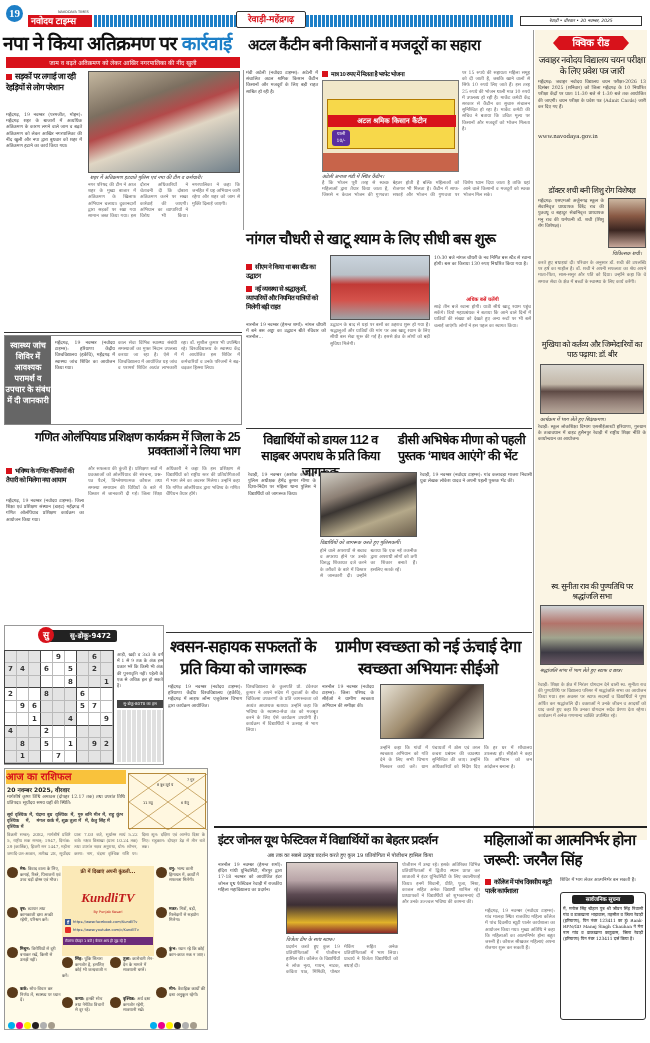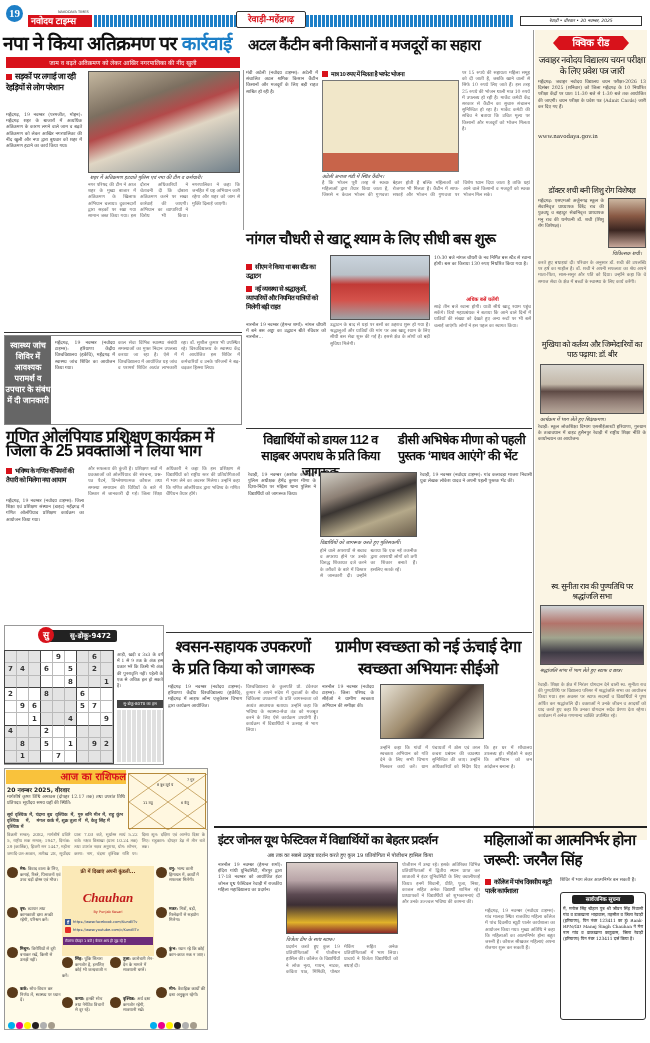--- a/index.html
+++ b/index.html
@@ -35,20 +35,24 @@
 <div class="abs bullet hl" style="left:6px;top:71px;width:75px;font-size:8px;line-height:11px;">सड़कों पर लगाई जा रही रेहड़ियों से लोग परेशान</div>
 <div class="abs body-text" style="left:6px;top:112px;width:76px;height:120px;">महेंद्रगढ़, 19 नवम्बर (परमजीत, मोहन): महेंद्रगढ़ शहर के बाजारों में अत्यधिक अतिक्रमण के कारण लगने वाले जाम व बढ़ते अतिक्रमण को लेकर आखिर नगरपालिका की नींद खुली और नपा द्वारा बुधवार को शहर में अतिक्रमण हटाने का कार्य किया गया।</div>
 <div class="abs photo" style="left:88px;top:71px;width:152px;height:102px;background:linear-gradient(160deg,#c5b8a0 0%,#7c6f60 30%,#b34a4a 45%,#e0d6c4 60%,#6f7f8a 100%);"></div>
 <div class="abs caption" style="left:90px;top:174px;width:150px;">शहर में अतिक्रमण हटवाते पुलिस एवं नपा की टीम व कर्मचारी।</div>
 <div class="abs body-text filler" style="left:88px;top:182px;width:152px;height:52px;column-count:3;column-gap:4px;">नगर परिषद की टीम ने आज शहर के मुख्य बाजार में अतिक्रमण के खिलाफ अभियान चलाया। दुकानदारों द्वारा सड़कों पर रखा गया सामान जब्त किया गया। इस दौरान अधिकारियों ने चेतावनी दी कि दोबारा अतिक्रमण करने पर सख्त कार्रवाई की जाएगी। अभियान का व्यापारियों ने विरोध भी किया। नगरपालिका ने कहा कि जनहित में यह अभियान जारी रहेगा और शहर को जाम से मुक्ति दिलाई जाएगी।</div>
 
 <div class="abs hl" style="left:248px;top:36px;width:270px;font-size:15px;line-height:18px;">अटल कैंटीन बनी किसानों व मजदूरों का सहारा</div>
 <div class="abs body-text" style="left:246px;top:70px;width:72px;height:160px;">मंडी अटेली (नवोदय टाइम्स): अटेली में संचालित अटल श्रमिक किसान कैंटीन किसानों और मजदूरों के लिए बड़ी राहत साबित हो रही है।</div>
 <div class="abs bullet hl" style="left:322px;top:70px;width:135px;font-size:6px;line-height:8px;">मात्र 10 रुपए में मिलता है भरपेट भोजना</div>
 <div class="abs" style="left:322px;top:80px;width:137px;height:92px;background:#f1e7c9;border:1px solid #777;">
+  <div class="abs" style="left:4px;top:18px;width:128px;height:50px;background:#f7d84a;border:1px solid #b27a00;">
+    <div class="abs" style="left:0;top:15px;width:128px;height:12px;background:#d8121b;color:#fff;font-size:7px;font-weight:bold;text-align:center;line-height:12px;">अटल श्रमिक किसान कैंटीन</div>
+    <div class="abs" style="left:4px;top:30px;width:18px;height:16px;background:#5a2fa0;color:#fff;font-size:4.5px;text-align:center;line-height:7px;border-radius:3px;">थाली 10/-</div>
+  </div>
   <div class="abs" style="left:0;top:72px;width:135px;height:18px;background:#c8644a;"></div>
 </div>
 <div class="abs caption" style="left:322px;top:173px;width:137px;">अटेली अनाज मंडी में स्थित कैंटीन।</div>
 <div class="abs body-text filler" style="left:462px;top:70px;width:68px;height:160px;">पर 15 रुपये की सहायता महिला समूह को दी जाती है, जबकि खाने वालों से सिर्फ 10 रुपये लिए जाते हैं। इस तरह 25 रुपये की भोजन थाली मात्र 10 रुपये में उपलब्ध हो रही है। मार्केट कमेटी केंद्र सरकार से कैंटीन का सुचारु संचालन सुनिश्चित हो रहा है। मार्केट कमेटी की सचिव ने बताया कि उचित मूल्य पर किसानों और मजदूरों को भोजन मिलता है।</div>
 <div class="abs body-text filler" style="left:322px;top:180px;width:208px;height:50px;column-count:3;column-gap:4px;">है कि भोजन पूरी तरह से स्वच्छ महिलाओं द्वारा तैयार किया जाता है, जिससे न केवल भोजन की गुणवत्ता बेहतर होती है बल्कि महिलाओं को रोजगार भी मिलता है। कैंटीन में साफ-सफाई और भोजन की गुणवत्ता पर विशेष ध्यान दिया जाता है ताकि यहां आने वाले किसानों व मजदूरों को स्वच्छ भोजन मिल सके।</div>
 
 <div class="abs" style="left:535px;top:30px;width:112px;height:810px;background:#fbf5e4;"></div>
 <div class="abs" style="left:553px;top:36px;width:76px;height:14px;background:#d8121b;color:#fff;font-size:10px;font-weight:bold;text-align:center;line-height:14px;clip-path:polygon(8% 0,92% 0,100% 50%,92% 100%,8% 100%,0 50%);">क्विक रीड</div>
 <div class="abs hl" style="left:538px;top:55px;width:108px;font-size:9px;line-height:11px;text-align:center;font-weight:normal;">जवाहर नवोदय विद्यालय चयन परीक्षा के लिए प्रवेश पत्र जारी</div>
 <div class="abs body-text" style="left:538px;top:79px;width:108px;height:54px;">महेंद्रगढ़: जवाहर नवोदय विद्यालय चयन परीक्षा-2026 13 दिसंबर 2025 (शनिवार) को जिला महेंद्रगढ़ के 10 निर्धारित परीक्षा केंद्रों पर प्रातः 11:30 बजे से 1:30 बजे तक आयोजित की जाएगी। चयन परीक्षा के प्रवेश पत्र (Admit Cards) जारी कर दिए गए हैं।</div>
@@ -75,21 +79,21 @@
 <div class="abs body-text filler" style="left:330px;top:322px;width:100px;height:70px;">उद्घाटन के बाद से यहां पर बसों का ठहराव शुरू हो गया है। श्रद्धालुओं और यात्रियों की मांग पर अब खाटू श्याम के लिए सीधी बस सेवा शुरू की गई है। इससे क्षेत्र के लोगों को बड़ी सुविधा मिलेगी।</div>
 <div class="abs body-text" style="left:434px;top:255px;width:97px;height:40px;">10:30 बजे नांगल चौधरी के नव निर्मित बस स्टैंड से रवाना होगी। बस का किराया 130 रुपए निर्धारित किया गया है।</div>
 <div class="abs" style="left:434px;top:296px;width:97px;font-size:5px;color:#d8121b;font-weight:bold;text-align:center;">अधिक बसें चलेंगी</div>
 <div class="abs body-text filler" style="left:434px;top:304px;width:97px;height:88px;">साढ़े तीन बजे रवाना होगी। यात्री सीधे खाटू श्याम पहुंच सकेंगे। डिपो महाप्रबंधक ने बताया कि आने वाले दिनों में यात्रियों की संख्या को देखते हुए अन्य रूटों पर भी बसें चलाई जाएंगी। लोगों ने इस पहल का स्वागत किया।</div>
 
 <div class="abs" style="left:4px;top:335px;width:238px;height:90px;border:1px solid #888;"></div>
 <div class="abs" style="left:5px;top:336px;width:46px;height:88px;background:#666;color:#fff;font-size:8px;font-weight:bold;text-align:center;line-height:11px;padding-top:4px;font-family:'Liberation Sans',sans-serif;">स्वास्थ्य जांच शिविर में आवश्यक परामर्श व उपचार के संबंध में दी जानकारी</div>
 <div class="abs body-text" style="left:55px;top:340px;width:60px;height:82px;">महेंद्रगढ़, 19 नवम्बर (नवोदय टाइम्स): हरियाणा केंद्रीय विश्वविद्यालय (हकेंवि), महेंद्रगढ़ में स्वास्थ्य जांच शिविर का आयोजन किया गया।</div>
 <div class="abs body-text filler" style="left:118px;top:340px;width:122px;height:82px;column-count:2;column-gap:4px;">काल सेवा विभिन्न स्वास्थ्य संबंधी समस्याओं का मुफ्त निदान उपलब्ध कराया जा रहा है। ऐसे में विश्वविद्यालय में आयोजित यह जांच व परामर्श शिविर अत्यंत लाभकारी रहा। डॉ. सुशील कुमार भी उपस्थित रहे। विश्वविद्यालय के स्वास्थ्य केंद्र में आयोजित इस शिविर में कर्मचारियों व उनके परिजनों ने बढ़-चढ़कर हिस्सा लिया।</div>
 
-<div class="abs hl" style="left:6px;top:430px;width:234px;font-size:16px;line-height:14px;text-align:left;">गणित ओलंपियाड प्रशिक्षण कार्यक्रम में जिला के 25 प्रवक्ताओं ने लिया भाग</div>
+<div class="abs hl" style="left:6px;top:430px;width:234px;font-size:12px;line-height:14px;text-align:right;">गणित ओलंपियाड प्रशिक्षण कार्यक्रम में जिला के 25 प्रवक्ताओं ने लिया भाग</div>
 <div class="abs bullet hl" style="left:6px;top:466px;width:78px;font-size:6.5px;line-height:9px;">भविष्य के गणित चैंपियनों की तैयारी को मिलेगा नया आयाम</div>
 <div class="abs body-text" style="left:6px;top:498px;width:78px;height:110px;">महेंद्रगढ़, 19 नवम्बर (नवोदय टाइम्स): जिला शिक्षा एवं प्रशिक्षण संस्थान (डाइट) महेंद्रगढ़ में गणित ओलंपियाड प्रशिक्षण कार्यक्रम का आयोजन किया गया।</div>
 <div class="abs body-text filler" style="left:88px;top:466px;width:152px;height:142px;column-count:2;column-gap:4px;">और सफलता की कुंजी है। प्रशिक्षण सत्रों में प्रवक्ताओं को ओलंपियाड की संरचना, प्रश्न-पत्र पैटर्न, विश्लेषणात्मक कौशल तथा समस्या समाधान की विधियों के बारे में विस्तार से जानकारी दी गई। जिला शिक्षा अधिकारी ने कहा कि इस प्रशिक्षण से विद्यार्थियों को राष्ट्रीय स्तर की प्रतियोगिताओं में भाग लेने का अवसर मिलेगा। उन्होंने कहा कि गणित ओलंपियाड द्वारा भविष्य के गणित चैंपियन तैयार होंगे।</div>
 
 <div class="abs hl" style="left:248px;top:432px;width:145px;font-size:12.5px;line-height:16px;text-align:center;">विद्यार्थियों को डायल 112 व साइबर अपराध के प्रति किया जागरूक</div>
 <div class="abs body-text" style="left:248px;top:472px;width:68px;height:140px;">रेवाड़ी, 19 नवम्बर (अशोक कौशिक): पुलिस अधीक्षक हेमेंद्र कुमार मीणा के दिशा-निर्देश पर महिला थाना पुलिस ने विद्यार्थियों को जागरूक किया।</div>
 <div class="abs" style="left:320px;top:472px;width:97px;height:65px;background:linear-gradient(160deg,#d3d0c6 0%,#8c7f74 30%,#3a3532 45%,#b5a98a 70%,#6b5e4c 100%);border:1px solid #555;"></div>
 <div class="abs caption" style="left:320px;top:539px;width:97px;">विद्यार्थियों को जागरूक करते हुए पुलिसकर्मी।</div>
 <div class="abs body-text filler" style="left:320px;top:548px;width:97px;height:64px;column-count:2;column-gap:4px;">होने वाले अपराधों से बचाव व अपराध होने पर उनके विरुद्ध शिकायत दर्ज करने के तरीकों के बारे में विस्तार से जानकारी दी। उन्होंने बताया कि एक नई तकनीक द्वारा अपराधी लोगों को ठगी का शिकार बनाते हैं। इसलिए सतर्क रहें।</div>
 
@@ -180,41 +184,41 @@
     <div style="font-size: 7px; font-weight: bold; color: rgb(51, 51, 51); display: flex; align-items: center; justify-content: center; border-right: 1.5px solid rgb(68, 68, 68); border-bottom: 0.5px solid rgb(187, 187, 187); background: rgb(255, 255, 255);"></div>
     <div style="font-size: 7px; font-weight: bold; color: rgb(51, 51, 51); display: flex; align-items: center; justify-content: center; border-right: 0.5px solid rgb(187, 187, 187); border-bottom: 0.5px solid rgb(187, 187, 187); background: rgb(228, 228, 228);"></div>
     <div style="font-size: 7px; font-weight: bold; color: rgb(51, 51, 51); display: flex; align-items: center; justify-content: center; border-right: 0.5px solid rgb(187, 187, 187); border-bottom: 0.5px solid rgb(187, 187, 187); background: rgb(228, 228, 228);"></div>
     <div style="font-size: 7px; font-weight: bold; color: rgb(51, 51, 51); display: flex; align-items: center; justify-content: center; border-right: 0.5px solid rgb(187, 187, 187); border-bottom: 0.5px solid rgb(187, 187, 187); background: rgb(228, 228, 228);"></div>
   </div>
 <div class="abs body-text" style="left:117px;top:652px;width:46px;height:45px;font-size:4.4px;">आड़ी, खड़ी व 3x3 के वर्ग में 1 से 9 तक के अंक इस प्रकार भरें कि किसी भी अंक की पुनरावृत्ति नहीं। पहेली के एक से अधिक हल हो सकते हैं।</div>
 <div class="abs" style="left:117px;top:700px;width:46px;height:8px;background:#444;color:#fff;font-size:4px;text-align:center;line-height:8px;">सु-डोकू-8070 का हल</div>
 <div class="abs" style="left:117px;top:710px;width:46px;height:52px;background:repeating-linear-gradient(90deg,#ddd 0,#ddd 4px,#fff 4px,#fff 5px),repeating-linear-gradient(0deg,#ddd 0,#ddd 5px,#fff 5px,#fff 6px);opacity:0.9;"></div>
 
 <div class="abs" style="left:4px;top:768px;width:204px;height:262px;border:1px solid #999;background:#fffbe9;"></div>
-<div class="abs" style="left:6px;top:770px;width:120px;height:14px;background:#f9c23c;color:#d8121b;font-size:10px;font-weight:bold;text-align:right;line-height:14px;">आज का राशिफल</div>
+<div class="abs" style="left:6px;top:770px;width:120px;height:14px;background:#f9c23c;color:#d8121b;font-size:10px;font-weight:bold;text-align:left;line-height:14px;">आज का राशिफल</div>
 <div class="abs" style="left:7px;top:786px;width:120px;font-size:6px;font-weight:bold;">20 नवम्बर 2025, वीरवार</div>
 <div class="abs body-text" style="left:7px;top:794px;width:118px;height:16px;">मार्गशीर्ष कृष्ण तिथि अमावस (दोपहर 12.17 तक) तथा उपरांत तिथि प्रतिपदा। सूर्योदय समय ग्रहों की स्थिति:</div>
 <div class="abs body-text" style="left:7px;top:812px;width:38px;font-weight:bold;">सूर्य वृश्चिक में, चंद्रमा वृश्चिक में, मंगल वृश्चिक में</div>
 <div class="abs body-text" style="left:47px;top:812px;width:36px;font-weight:bold;">बुध वृश्चिक में, गुरु कर्क में, शुक्र तुला में</div>
 <div class="abs body-text" style="left:85px;top:812px;width:38px;font-weight:bold;">शनि मीन में, राहु कुंभ में, केतु सिंह में</div>
 <div class="abs" style="left:128px;top:773px;width:78px;height:56px;border:1px solid #b58a3c;background:#fff7e0;">
   <svg width="78" height="56">
     <line x1="0" y1="0" x2="78" y2="56" stroke="#b58a3c" stroke-width="0.7"></line>
     <line x1="78" y1="0" x2="0" y2="56" stroke="#b58a3c" stroke-width="0.7"></line>
     <polygon points="39,0 78,28 39,56 0,28" fill="none" stroke="#b58a3c" stroke-width="0.7"></polygon>
   </svg>
   <div class="abs" style="left:28px;top:8px;font-size:3.5px;">8 बुध सूर्य चं</div>
   <div class="abs" style="left:14px;top:26px;font-size:3.5px;">11 राहु</div>
   <div class="abs" style="left:52px;top:26px;font-size:3.5px;">6 केतु</div>
   <div class="abs" style="left:58px;top:3px;font-size:3.5px;">7 गुरु</div>
 </div>
 <div class="abs body-text filler" style="left:7px;top:832px;width:198px;height:32px;column-count:3;column-gap:4px;font-size:4.2px;">विक्रमी सम्वत्: 2082, मार्गशीर्ष प्रविष्टे 5, राष्ट्रीय शक सम्वत्: 1947, दिनांक: 29 (कार्तिक), हिजरी सन 1447, महीना जमादि-उल-अव्वल, तारीख 28, सूर्योदय प्रातः 7.03 बजे, सूर्यास्त सायं 5.22 बजे। नक्षत्र विशाखा (प्रातः 10.24 तक) तथा उपरांत नक्षत्र अनुराधा, योग: शोभन, करण: नाग, चंद्रमा वृश्चिक राशि पर। दिशा शूल: दक्षिण एवं आग्नेय दिशा के लिए। राहुकाल: दोपहर डेढ़ से तीन बजे तक।</div>
 <div class="abs" style="left:62px;top:866px;width:92px;height:90px;background:#fbe9b7;"></div>
 <div class="abs" style="left:62px;top:868px;width:92px;font-size:5px;font-weight:bold;text-align:center;color:#5a2a10;">फ्री में दिखाएं अपनी कुंडली...</div>
-<div class="abs" style="left:72px;top:884px;width:72px;height:28px;color:#c11b1b;font-size:13px;font-weight:bold;font-style:italic;text-align:center;line-height:28px;font-family:'Liberation Serif',serif;">Chauhan</div>
+<div class="abs" style="left:72px;top:884px;width:72px;height:28px;color:#c11b1b;font-size:13px;font-weight:bold;font-style:italic;text-align:center;line-height:28px;font-family:'Liberation Serif',serif;">KundliTV</div>
 <div class="abs" style="left:72px;top:910px;width:72px;font-size:3.5px;text-align:center;color:#c11b1b;">By Punjab Kesari</div>
 <div class="abs" style="left:65px;top:919px;width:6px;height:6px;background:#3b5998;color:#fff;font-size:5px;text-align:center;line-height:6px;font-weight:bold;">f</div>
 <div class="abs" style="left:73px;top:919px;width:80px;font-size:3.6px;line-height:6px;color:#1a3a7a;">https://www.facebook.com/KundliTv</div>
 <div class="abs" style="left:65px;top:927px;width:6px;height:6px;background:#e52d27;border-radius:1px;"></div>
 <div class="abs" style="left:73px;top:927px;width:80px;font-size:3.6px;line-height:6px;color:#1a3a7a;">https://www.youtube.com/c/KundliTv</div>
 <div class="abs" style="left:63px;top:937px;width:90px;height:8px;background:#6b2b7a;color:#fff;font-size:3.5px;line-height:8px;padding-left:2px;">रोजाना दोपहर 1 बजे | केवल आप ही जुड़ रहे हैं</div>
 
 <div id="sign-left" class="abs" style="left:7px;top:866px;width:54px;height:160px;">
     <div style="position: relative; height: 38px; margin-bottom: 2px; font-size: 4.2px; line-height: 5.6px; color: rgb(68, 68, 68); font-family: &quot;DejaVu Serif&quot;, serif;"><span style="float: left; width: 11px; height: 11px; border-radius: 50%; background: rgb(90, 58, 26); margin: 1px 2px 0px 0px;"></span><b style="color: rgb(17, 17, 17);">मेष: </b><span>विवाद वाला के लिए, कमाई, रिश्ते, पिताजनों एवं उच्च बड़ों दोस्त एवं मौज।</span></div>
     <div style="position: relative; height: 38px; margin-bottom: 2px; font-size: 4.2px; line-height: 5.6px; color: rgb(68, 68, 68); font-family: &quot;DejaVu Serif&quot;, serif;"><span style="float: left; width: 11px; height: 11px; border-radius: 50%; background: rgb(90, 58, 26); margin: 1px 2px 0px 0px;"></span><b style="color: rgb(17, 17, 17);">वृष: </b><span>व्यापार तथा कामकाजी दशा अच्छी रहेगी, परिश्रम करें।</span></div>
@@ -246,21 +250,21 @@
   </div>
 <div class="abs" id="reg-right" style="left:150px;top:1022px;display:flex;gap:1px;">
     <span style="width: 7px; height: 7px; border-radius: 50%; display: inline-block; background: rgb(0, 174, 239);"></span>
     <span style="width: 7px; height: 7px; border-radius: 50%; display: inline-block; background: rgb(236, 0, 140);"></span>
     <span style="width: 7px; height: 7px; border-radius: 50%; display: inline-block; background: rgb(255, 242, 0);"></span>
     <span style="width: 7px; height: 7px; border-radius: 50%; display: inline-block; background: rgb(35, 31, 32);"></span>
     <span style="width: 7px; height: 7px; border-radius: 50%; display: inline-block; background: rgb(176, 176, 176);"></span>
     <span style="width: 7px; height: 7px; border-radius: 50%; display: inline-block; background: rgb(165, 156, 140);"></span>
   </div>
 
-<div class="abs hl" style="left:168px;top:636px;width:150px;font-size:16px;line-height:22px;text-align:center;">श्वसन-सहायक उपकरणों के प्रति किया को जागरूक</div>
+<div class="abs hl" style="left:168px;top:636px;width:150px;font-size:16px;line-height:22px;text-align:center;">श्वसन-सहायक सफलतों के प्रति किया को जागरूक</div>
 <div class="abs body-text" style="left:168px;top:684px;width:74px;height:130px;">महेंद्रगढ़ 19 नवम्बर (नवोदय टाइम्स): हरियाणा केंद्रीय विश्वविद्यालय (हकेंवि), महेंद्रगढ़ में लाइफ लॉन्ग एजुकेशन विभाग द्वारा कार्यक्रम आयोजित।</div>
 <div class="abs body-text filler" style="left:246px;top:684px;width:72px;height:130px;">विश्वविद्यालय के कुलपति प्रो. टंकेश्वर कुमार ने अपने संदेश में युवाओं के बीच चिकित्सा उपकरणों के प्रति जागरूकता को अत्यंत आवश्यक बताया। उन्होंने कहा कि भविष्य के स्वास्थ्य-सेवा तंत्र को मजबूत करने के लिए ऐसे कार्यक्रम उपयोगी हैं। कार्यक्रम में विद्यार्थियों ने उत्साह से भाग लिया।</div>
 
 <div class="abs hl" style="left:322px;top:636px;width:212px;font-size:16px;line-height:22px;text-align:center;">ग्रामीण स्वच्छता को नई ऊंचाई देगा स्वच्छता अभियानः सीईओ</div>
 <div class="abs body-text" style="left:322px;top:684px;width:52px;height:130px;">नारनौल 19 नवम्बर (नवोदय टाइम्स): जिला परिषद के सीईओ ने ग्रामीण स्वच्छता अभियान की समीक्षा की।</div>
 <div class="abs" style="left:380px;top:684px;width:104px;height:55px;background:linear-gradient(135deg,#e9e4d8 0%,#9f8c6e 40%,#4b3d35 60%,#d5cdb8 100%);border:1px solid #555;"></div>
 <div class="abs body-text filler" style="left:380px;top:745px;width:152px;height:70px;column-count:3;column-gap:4px;">उन्होंने कहा कि गांवों में स्वच्छता अभियान को गति देने के लिए सभी विभाग मिलकर कार्य करें। ग्राम पंचायतों में ठोस एवं तरल कचरा प्रबंधन की व्यवस्था सुनिश्चित की जाए। उन्होंने अधिकारियों को निर्देश दिए कि हर घर में शौचालय उपलब्ध हो। सीईओ ने कहा कि अभियान को जन आंदोलन बनाना है।</div>
 
 <div class="abs hl" style="left:218px;top:832px;width:262px;font-size:12px;line-height:16px;">इंटर जोनल यूथ फेस्टिवल में विद्यार्थियों का बेहतर प्रदर्शन</div>
 <div class="abs" style="left:222px;top:851px;width:256px;font-size:5.2px;color:#333;text-align:center;">अब तक का सबसे उत्कृष्ट प्रदर्शन करते हुए कुल 19 प्रतियोगिता में पोजीशन हासिल किया</div>

